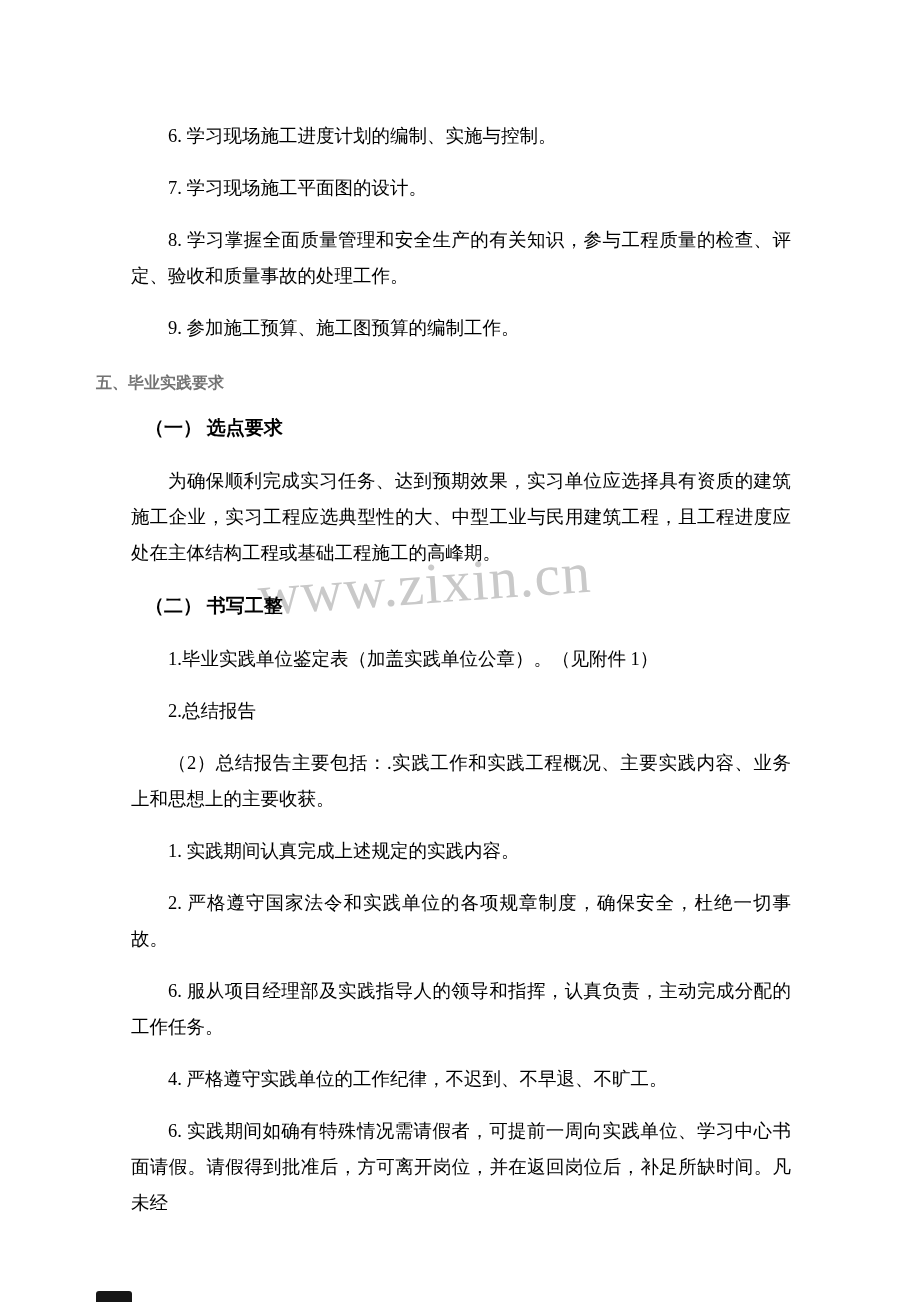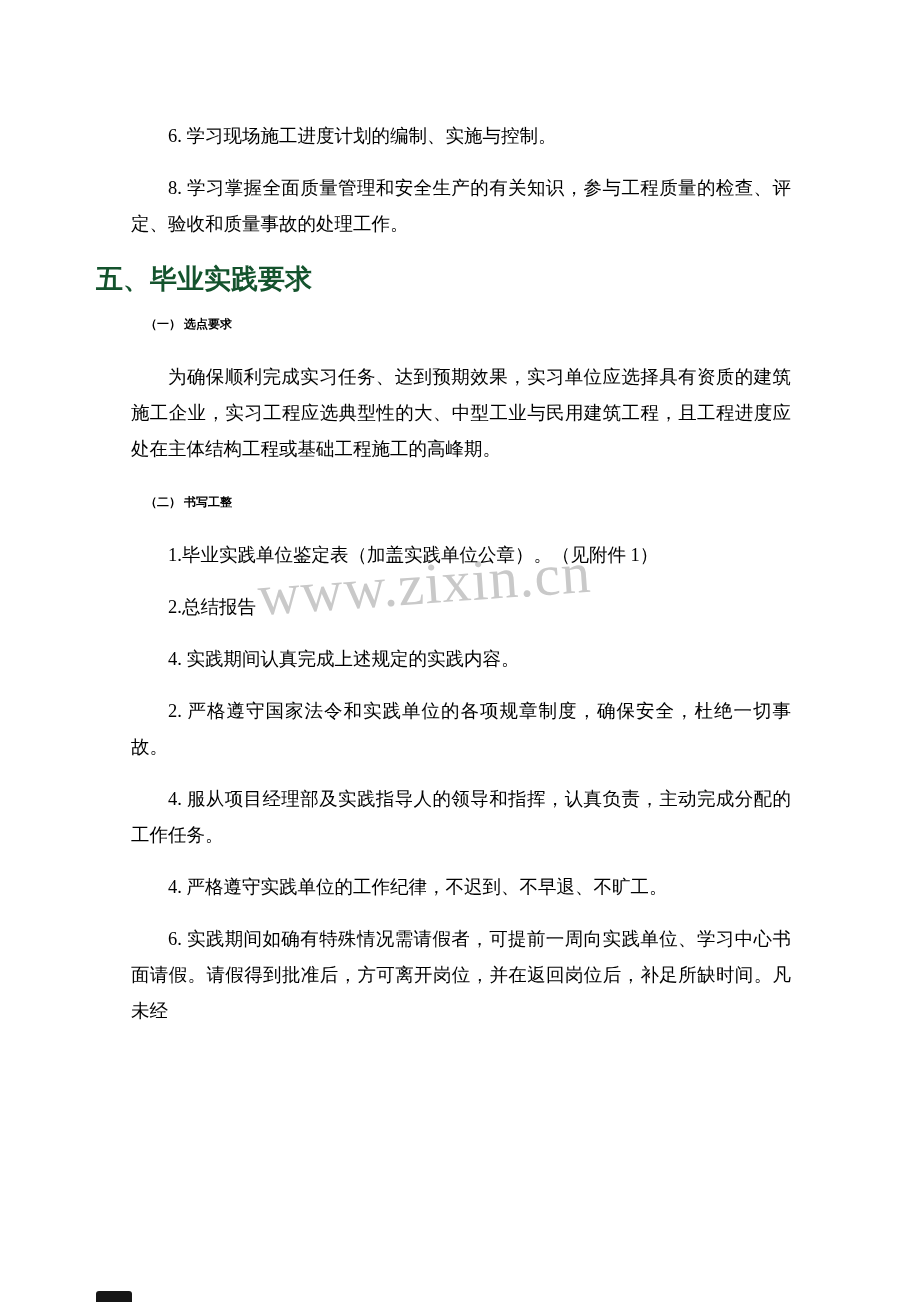--- a/index.html
+++ b/index.html
@@ -18,28 +18,28 @@
   }
   .content { position: relative; z-index: 1; }
   .para {
     margin: 16px;
     text-align: justify;
     text-justify: inter-ideograph;
   }
   .indent { text-indent: 2em; }
   .section-heading {
     font-family: "Liberation Sans", "DejaVu Sans", sans-serif;
-    font-size: 27px;
+    font-size: 16px;
     font-weight: bold;
     line-height: 42px;
     margin: 8px 0 5px -19px;
-    color: #14532d;
+    color: #737373;
   }
   .sub-heading {
-    font-size: 12px;
+    font-size: 19px;
     font-weight: bold;
     line-height: 38px;
     margin: 3px 0 2px 0;
     text-indent: 30px;
   }
   .red { color: var(--red, #fe0000); }
   .watermark {
     position: absolute;
     left: 258px;
     top: 578px;
@@ -67,34 +67,37 @@
 </head>
 <body>
 
 <div class="page">
 
   <div class="watermark">www.zixin.cn</div>
 
   <div class="content">
 
     <p class="para indent">6. 学习现场施工进度计划的编制、实施与控制。</p>
+    <p class="para indent">7. 学习现场施工平面图的设计。</p>
     <p class="para indent">8. 学习掌握全面质量管理和安全生产的有关知识，参与工程质量的检查、评定、验收和质量事故的处理工作。</p>
+    <p class="para indent">9. 参加施工预算、施工图预算的编制工作。</p>
 
     <h1 class="section-heading">五、毕业实践要求</h1>
 
     <h2 class="sub-heading">（一） 选点要求</h2>
     <p class="para indent">为确保顺利完成实习任务、达到预期效果，实习单位应选择具有资质的建筑施工企业，实习工程应选典型性的大、中型工业与民用建筑工程，且工程进度应处在主体结构工程或基础工程施工的高峰期。</p>
 
     <h2 class="sub-heading">（二） 书写工整</h2>
     <p class="para indent">1.毕业实践单位鉴定表（加盖实践单位公章）。（见附件 1）</p>
     <p class="para indent">2.总结报告</p>
+    <p class="para indent">（2）总结报告主要包括：.实践工作和实践工程概况、主要实践内容、业务上和思想上的主要收获。</p>
 
-    <p class="para indent">4. 实践期间认真完成上述规定的实践内容。</p>
+    <p class="para indent">1. 实践期间认真完成上述规定的实践内容。</p>
     <p class="para indent">2. 严格遵守国家法令和实践单位的各项规章制度，确保安全，杜绝一切事故。</p>
-    <p class="para indent">4. 服从项目经理部及实践指导人的领导和指挥，认真负责，主动完成分配的工作任务。</p>
+    <p class="para indent">6. 服从项目经理部及实践指导人的领导和指挥，认真负责，主动完成分配的工作任务。</p>
     <p class="para indent">4. 严格遵守实践单位的工作纪律，不迟到、不早退、不旷工。</p>
     <p class="para indent">6. 实践期间如确有特殊情况需请假者，可提前一周向实践单位、学习中心书面请假。请假得到批准后，方可离开岗位，并在返回岗位后，补足所缺时间。凡未经</p>
 
   </div>
 
   <div class="bottom-artifact"></div>
 
 </div>
 
 </body></html>

